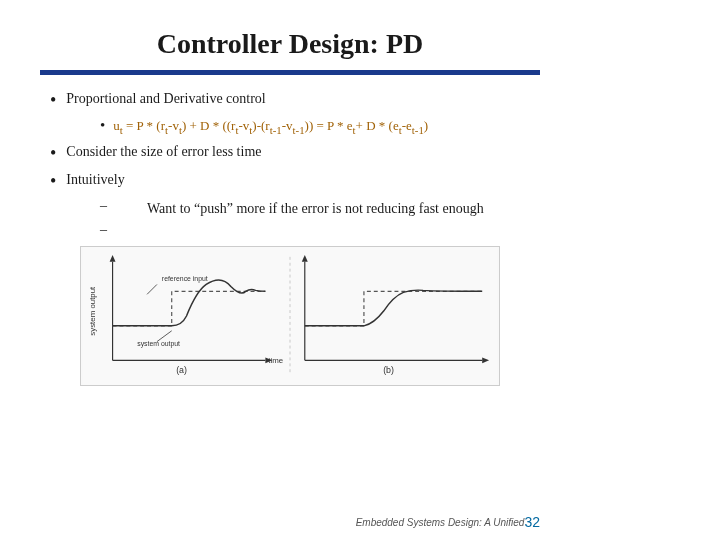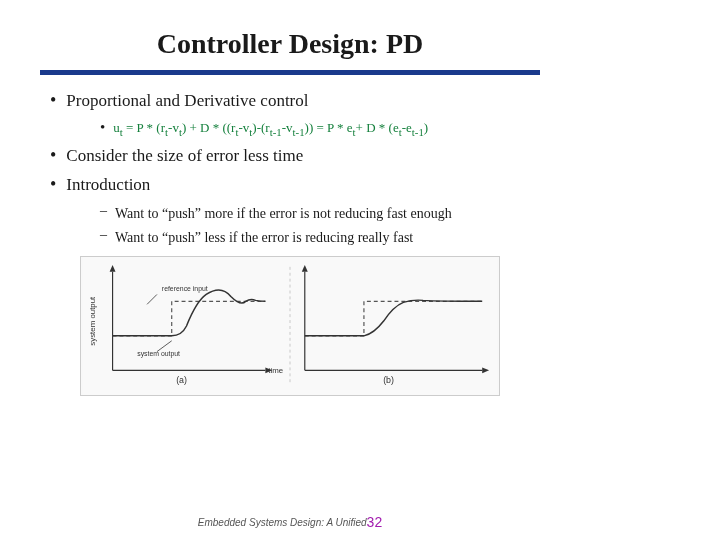--- a/index.html
+++ b/index.html
@@ -48,41 +48,41 @@
     }
 
     .bullet-dot {
       font-size: 18px;
       margin-right: 10px;
       margin-top: 1px;
       color: #1a1a1a;
     }
 
     .bullet-text {
-      font-size: 17px;
+      font-size: 14px;
       color: #1a1a1a;
       line-height: 1.4;
     }
 
     .sub-bullet {
       display: flex;
       align-items: flex-start;
       margin-left: 50px;
       margin-bottom: 4px;
     }
 
     .sub-dot {
       font-size: 15px;
       margin-right: 8px;
       color: #1a1a1a;
     }
 
     .sub-text {
       font-size: 14px;
-      color: #15803d;
+      color: #a16207;
       line-height: 1.4;
       font-family: Liberation Serif, serif;
     }
 
     .dash-bullet {
       display: flex;
       align-items: flex-start;
       margin-left: 50px;
       margin-bottom: 3px;
     }
@@ -90,20 +90,21 @@
     .dash {
       font-size: 14px;
       margin-right: 8px;
       color: #1a1a1a;
     }
 
     .dash-text {
       font-size: 14px;
       color: #1a1a1a;
       line-height: 1.5;
+      margin-left: 32px;
     }
 
     .diagram-container {
       width: 100%;
       display: flex;
       justify-content: center;
       margin-top: 8px;
     }
 
     .diagram {
@@ -120,35 +121,35 @@
       width: 100%;
       height: 100%;
     }
 
     .footer {
       position: absolute;
       bottom: 10px;
       left: 40px;
       right: 40px;
       display: flex;
-      justify-content: center;
+      justify-content: flex-end;
       align-items: flex-end;
     }
 
     .footer-text {
       font-size: 10px;
       color: #555555;
       font-style: italic;
       font-family: Arial, sans-serif;
       line-height: 1.4;
     }
 
     .page-number {
       font-size: 14px;
-      color: #a21caf;
+      color: #0369a1;
       font-family: Arial, sans-serif;
     }
 
     .equation {
       font-size: 13px;
     }
   </style>
 </head>
 <body>
 
@@ -172,31 +173,30 @@
       </span>
     </div>
 
     <div class="bullet-main" style="margin-top:4px;">
       <span class="bullet-dot">•</span>
       <span class="bullet-text">Consider the size of error less time</span>
     </div>
 
     <div class="bullet-main">
       <span class="bullet-dot">•</span>
-      <span class="bullet-text">Introduction</span>
+      <span class="bullet-text">Intuitively</span>
     </div>
 
     <div class="dash-bullet">
       <span class="dash">–</span>
       <span class="dash-text">Want to “push” more if the error is not reducing fast enough</span>
     </div>
 
     <div class="dash-bullet">
       <span class="dash">–</span>
-      <span class="dash-text">Want to “push” less if the error is reducing really fast</span>
     </div>
 
   </div>
 
   <div class="diagram-container">
     <div class="diagram">
       <svg viewBox="0 0 420 140" xmlns="http://www.w3.org/2000/svg">
 
         <rect width="420" height="140" fill="#f9f9f9"></rect>
 

